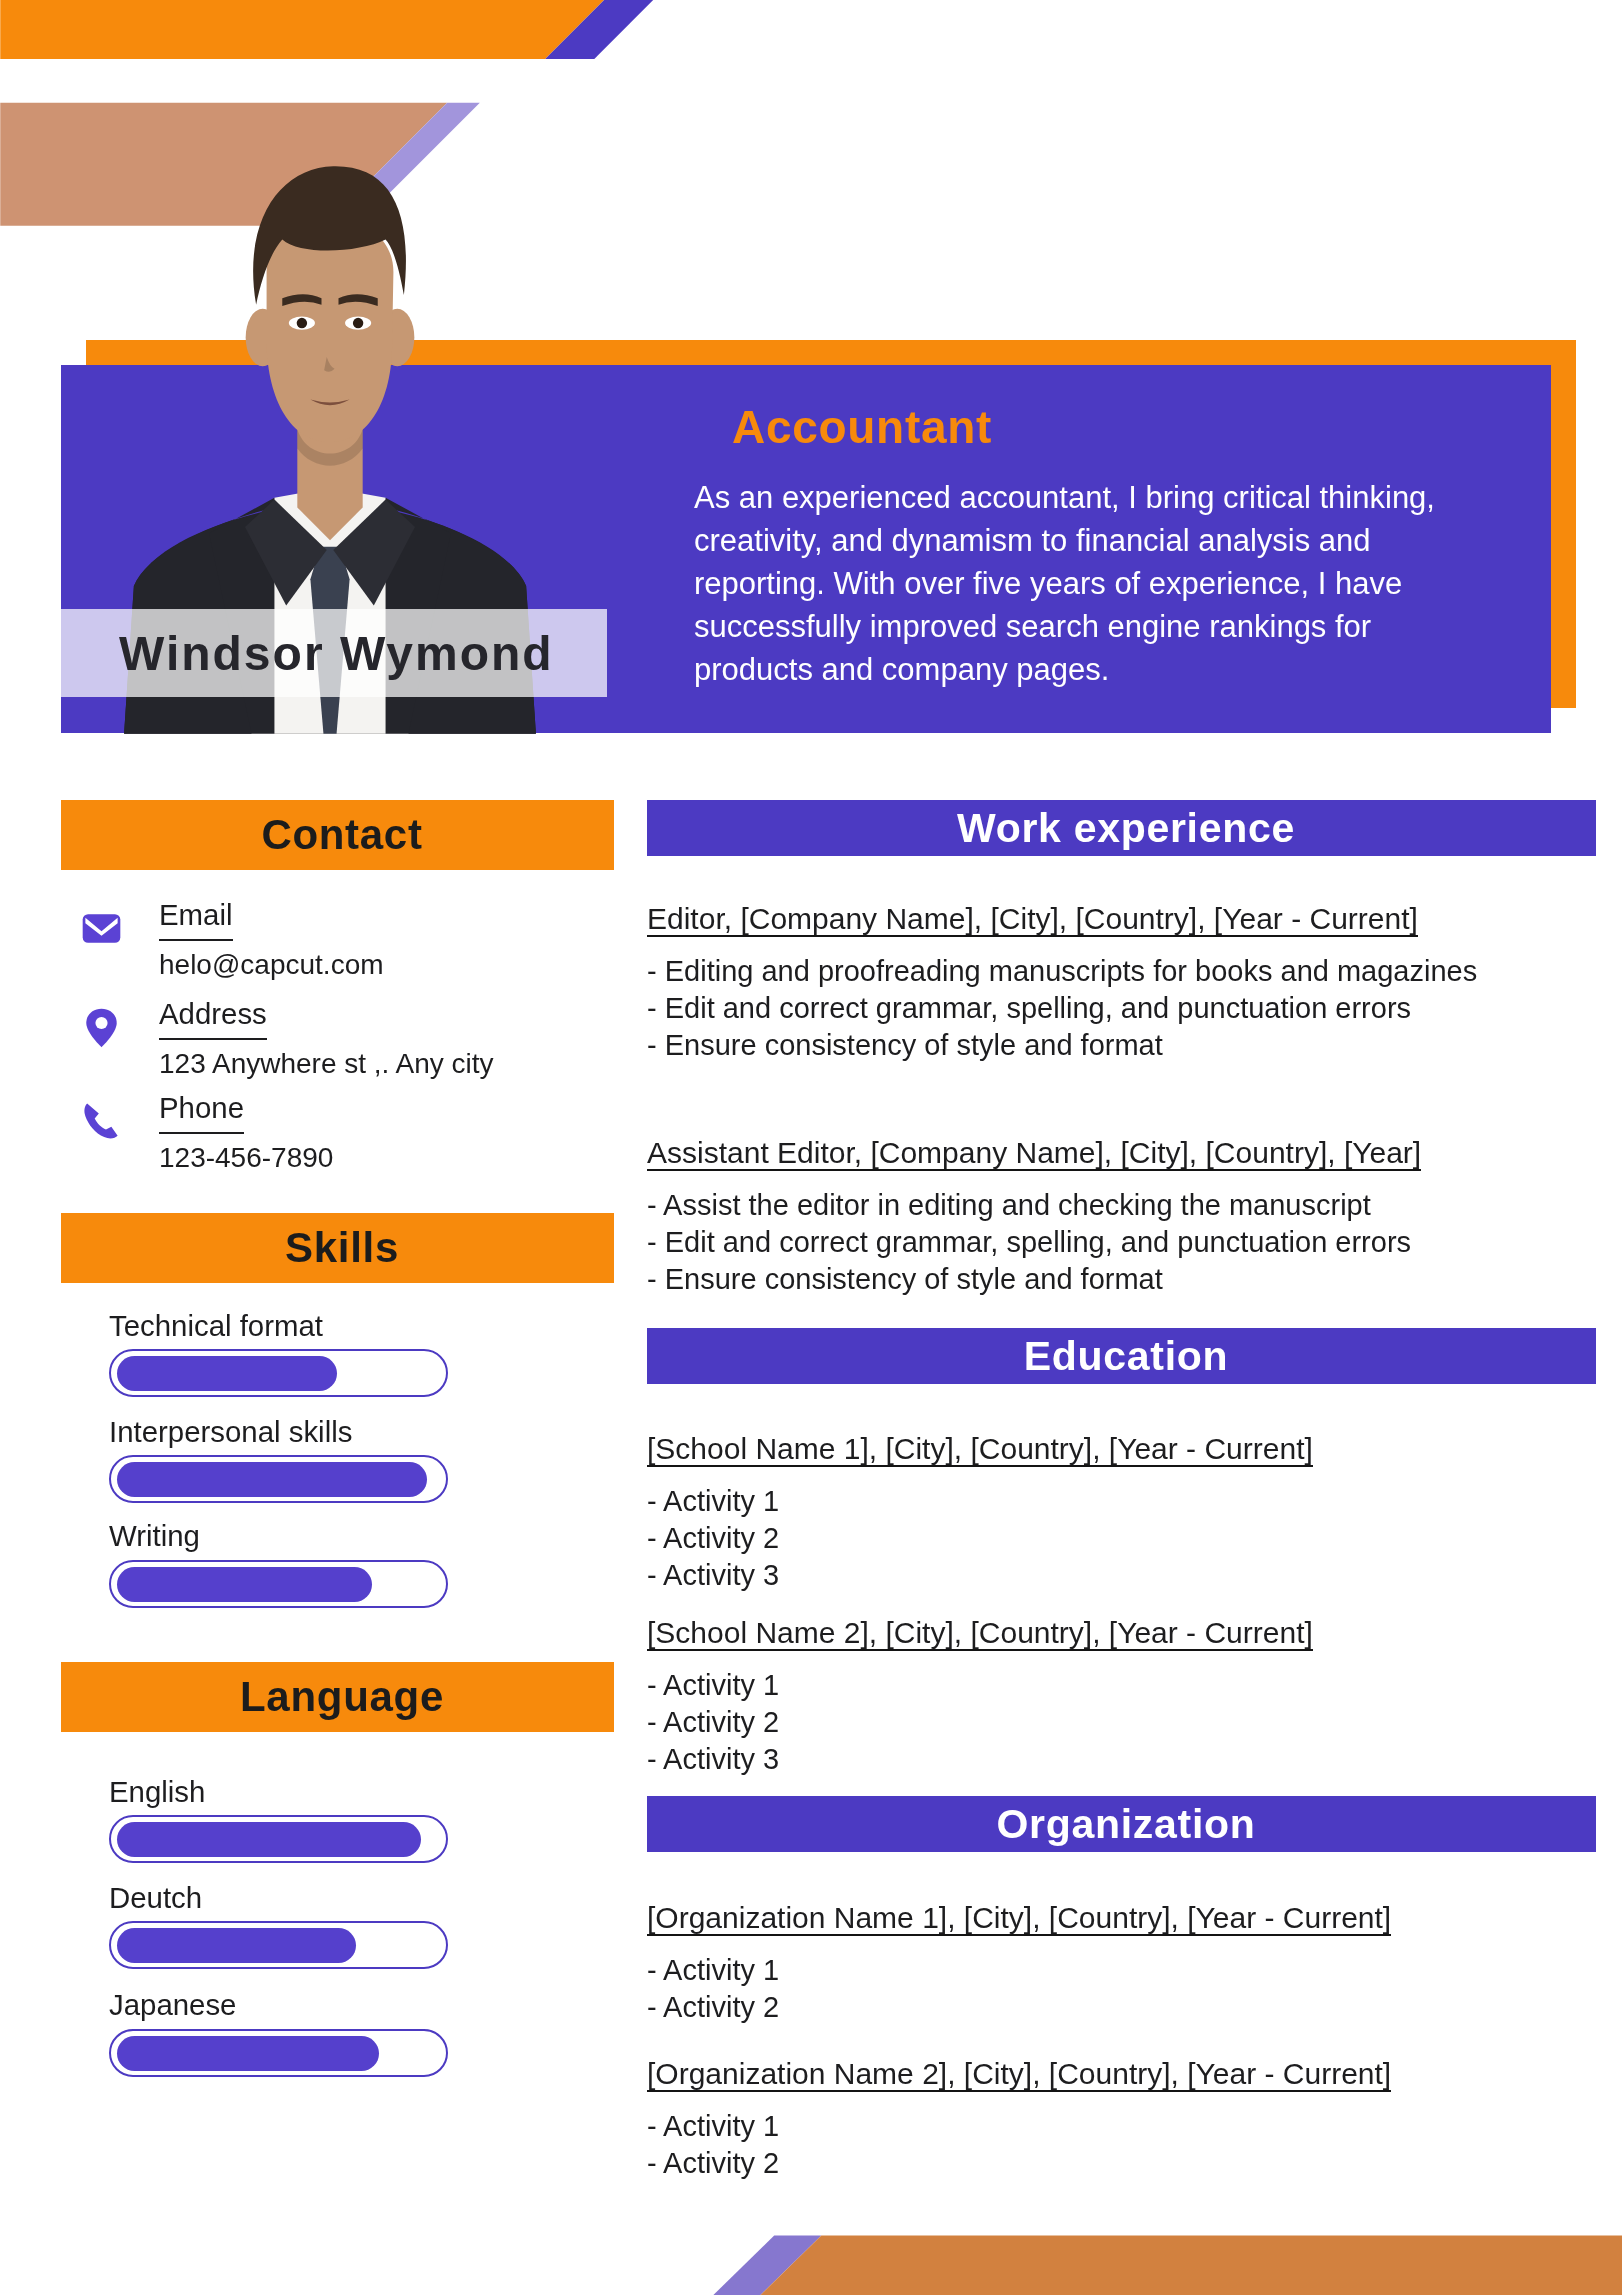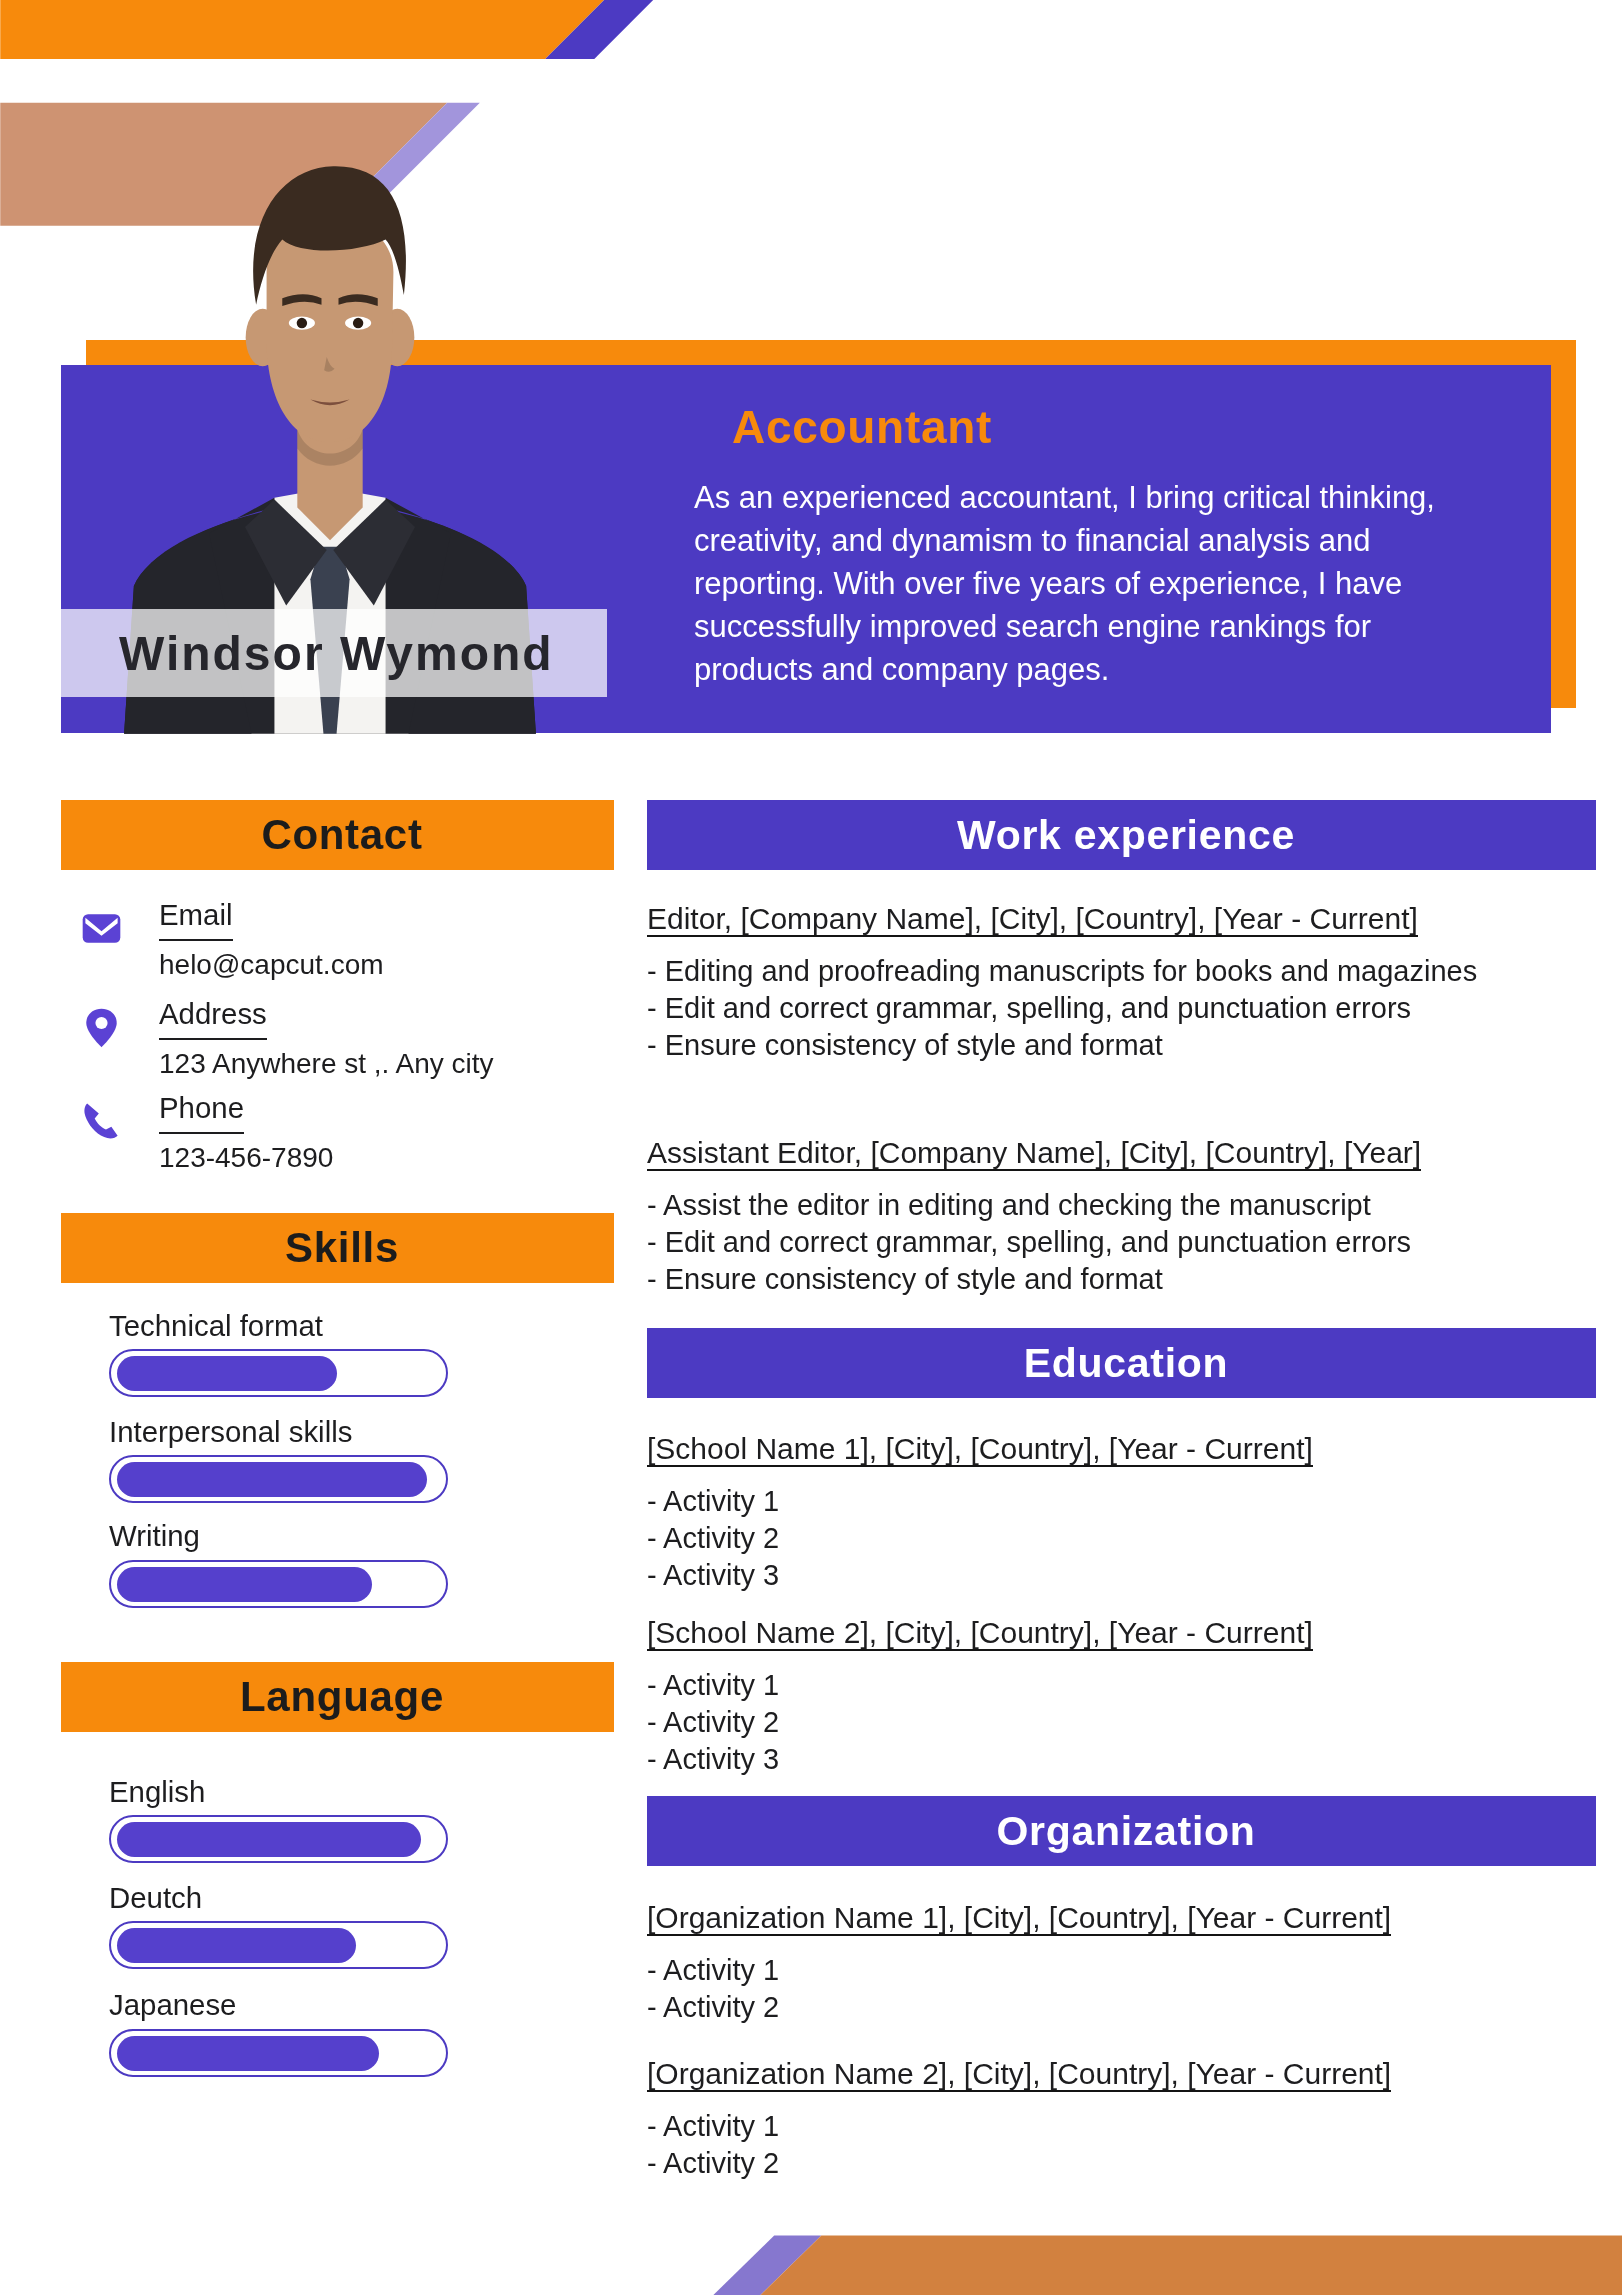--- a/index.html
+++ b/index.html
@@ -19,21 +19,21 @@
   .name-text{margin-left:58px;font-size:48px;font-weight:700;letter-spacing:2px;color:#26262c;}
 
   .job-title{position:absolute;left:694px;top:400px;font-size:46px;font-weight:800;letter-spacing:0.7px;color:var(--orange);margin-left:38px;}
   .summary{position:absolute;left:694px;top:476px;width:779px;font-size:31px;line-height:43px;color:#ffffff;}
 
   
   .bar{position:absolute;display:flex;align-items:center;justify-content:center;font-weight:800;letter-spacing:0.7px;padding-left:9px;}
   .bar.orange{background:var(--orange);color:#1c1c1c;font-size:42px;}
   .bar.purple{background:var(--purple);color:#ffffff;font-size:41px;}
   .bar.left{left:61px;width:544px;height:70px;}
-  .bar.right{left:647px;width:940px;height:70px;}
+  .bar.right{left:647px;width:940px;height:56px;}
 
   
   .contact-item{position:absolute;left:80px;width:523px;}
   .contact-icon{position:absolute;left:0;top:9.2px;width:43px;height:43px;}
   .contact-texts{margin-left:79px;}
   .contact-label{display:inline-block;font-size:29.4px;color:#1d1d1f;border-bottom:2px solid #1d1d1f;padding-bottom:7px;}
   .contact-value{font-size:28px;color:#1d1d1f;margin-top:7.9px;}
 
   
   .meter-label{position:absolute;left:109px;font-size:29.4px;color:#1d1d1f;}

